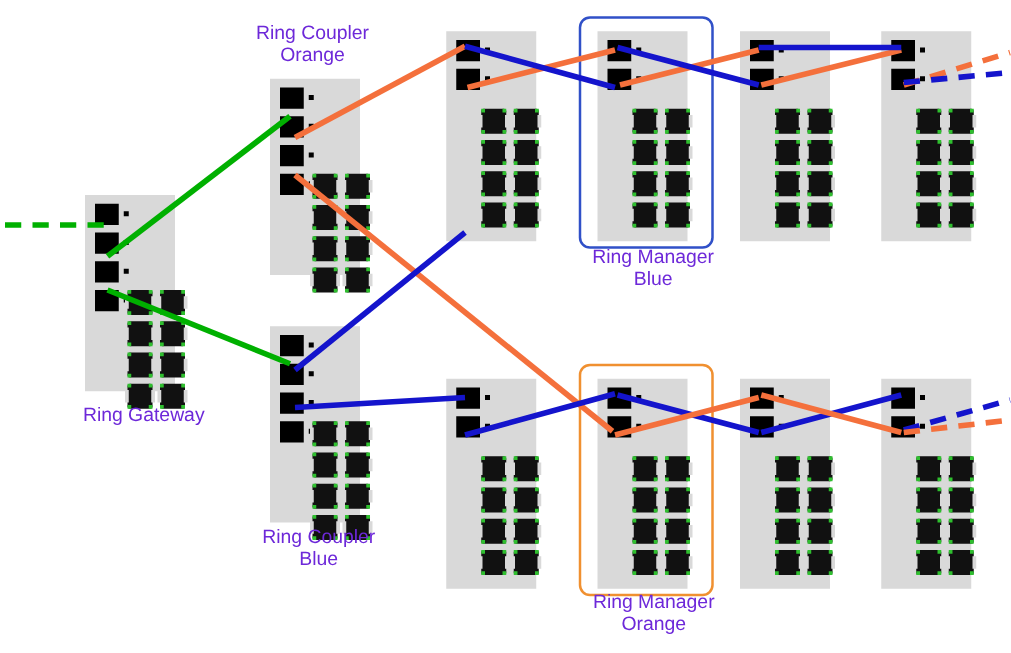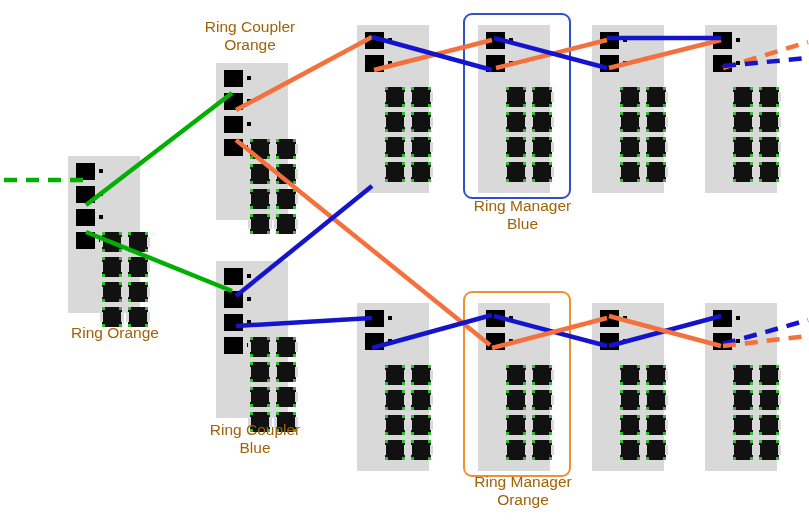--- a/index.html
+++ b/index.html
@@ -108,21 +108,21 @@
     border-radius: 9px;
     background: transparent;
     z-index: 3;
   }
 
   .caption {
     position: absolute;
     text-align: center;
     font-size: 15.5px;
     line-height: 18px;
-    color: #a16207;
+    color: #6d28d9;
     white-space: pre-line;
     z-index: 4;
   }
 </style>
 </head>
 <body>
 
 <div id="stage">
 
   <div id="devices-layer">
@@ -831,21 +831,21 @@
       <polyline points="609,346 721,316" fill="none" stroke="#1414cc" stroke-width="4.5" stroke-linecap="butt"></polyline>
       <polyline points="723,344 808,320" fill="none" stroke="#1414cc" stroke-width="4.5" stroke-linecap="butt" stroke-dasharray="13,9"></polyline>
       <polyline points="492,348 607,318" fill="none" stroke="#f4703c" stroke-width="4.5" stroke-linecap="butt"></polyline>
       <polyline points="609,316 721,346" fill="none" stroke="#f4703c" stroke-width="4.5" stroke-linecap="butt"></polyline>
       <polyline points="723,346 808,336" fill="none" stroke="#f4703c" stroke-width="4.5" stroke-linecap="butt" stroke-dasharray="13,9"></polyline>
     </svg>
 
   <div id="captions-layer">
       <div class="caption" style="left: 185px; top: 18px; width: 130px;">Ring Coupler
 Orange</div>
-      <div class="caption" style="left: 45px; top: 324px; width: 140px;">Ring Orange</div>
+      <div class="caption" style="left: 45px; top: 324px; width: 140px;">Ring Gateway</div>
       <div class="caption" style="left: 450px; top: 197px; width: 145px;">Ring Manager
 Blue</div>
       <div class="caption" style="left: 185px; top: 421px; width: 140px;">Ring Coupler
 Blue</div>
       <div class="caption" style="left: 448px; top: 473px; width: 150px;">Ring Manager
 Orange</div>
     </div>
 
 </div>
 

